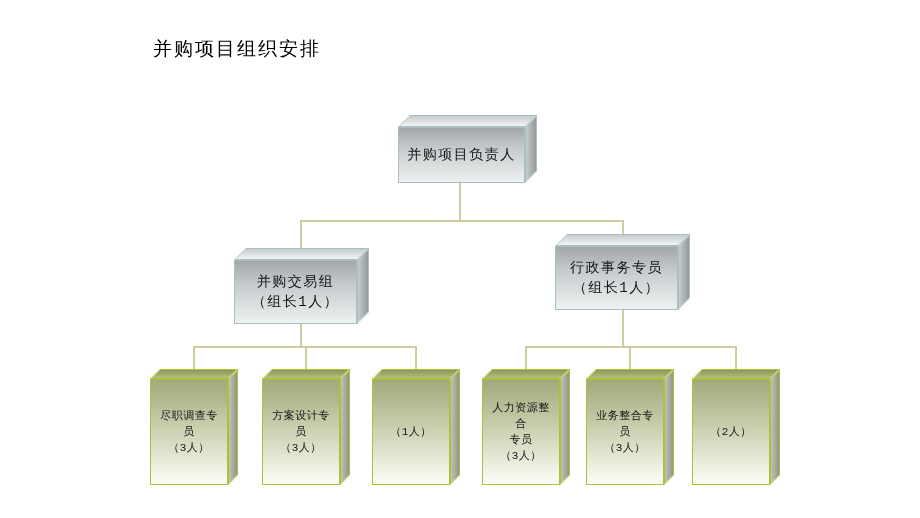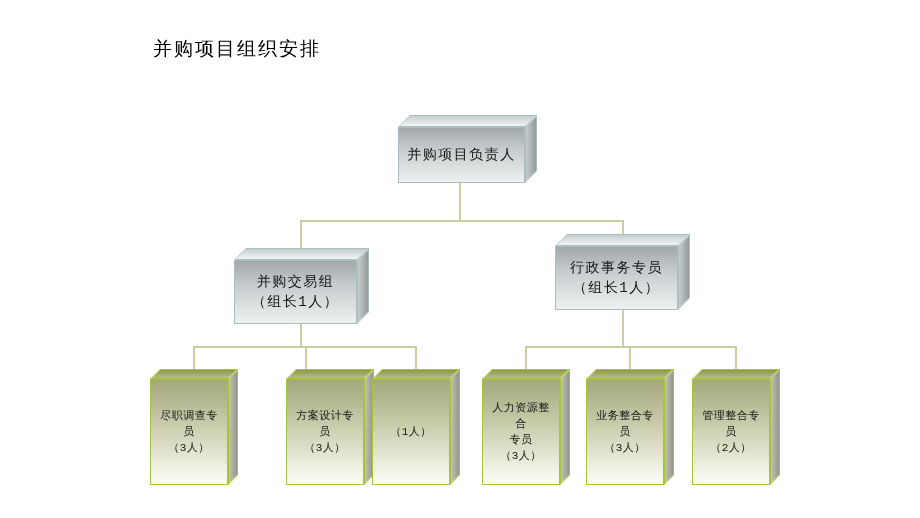--- a/index.html
+++ b/index.html
@@ -110,21 +110,21 @@
   <div class="b3d leaf sz-leaf" style="left:150px;top:369px;">
     <div class="top-face"></div>
     <div class="side-face"></div>
     <div class="front-face">
       <div class="ln">尽职调查专员</div>
       <div class="ln">（3人）</div>
 
     </div>
   </div>
 
-  <div class="b3d leaf sz-leaf" style="left:262px;top:369px;margin-left:24px;">
+  <div class="b3d leaf sz-leaf" style="left:262px;top:369px;">
     <div class="top-face"></div>
     <div class="side-face"></div>
     <div class="front-face">
       <div class="ln">方案设计专员</div>
       <div class="ln">（3人）</div>
 
     </div>
   </div>
 
   <div class="b3d leaf sz-leaf" style="left:372px;top:369px;">
@@ -153,19 +153,18 @@
       <div class="ln">业务整合专员</div>
       <div class="ln">（3人）</div>
 
     </div>
   </div>
 
   <div class="b3d leaf sz-leaf" style="left:692px;top:369px;">
     <div class="top-face"></div>
     <div class="side-face"></div>
     <div class="front-face">
-      <div class="ln">管理整合专员</div>
       <div class="ln">（2人）</div>
 
     </div>
   </div>
 
 </div>
 
 </body></html>

